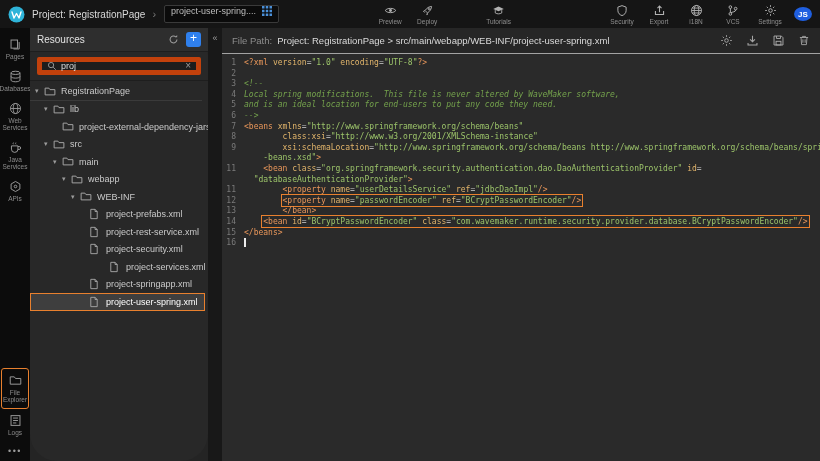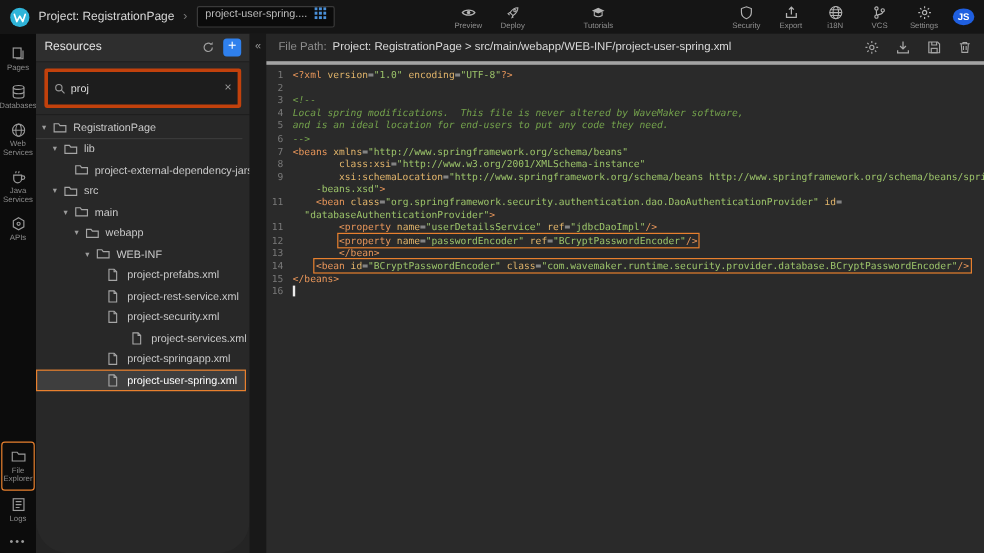--- a/index.html
+++ b/index.html
@@ -31,40 +31,40 @@
   .rail-item.hl{border:1.5px solid #e8802e;border-radius:3px;margin:0 1px;}
   .rail-spacer{flex:1;}
   .rail-ellipsis{color:#9a9a9a;text-align:center;font-size:9px;letter-spacing:1.5px;padding:5px 0 2px;}
 
   
   .resources{position:absolute;top:28px;left:30px;bottom:0;width:178px;background:#282828;display:flex;flex-direction:column;border-radius:27px;}
   .res-header{height:24px;flex:none;display:flex;align-items:center;gap:7px;padding:0 7px;background:#2e2e2e;border-bottom:1px solid #1e1e1e;}
   .res-title{flex:1;font-size:10px;color:#e2e2e2;}
   .res-refresh{color:#9e9e9e;}
   .res-add{width:15px;height:15px;background:#2f80ed;border-radius:3px;color:#fff;font-size:12px;line-height:13px;text-align:center;}
-  .search-box{margin:5px 7px;height:33px;flex:none;background:#1d1d1d;border:3px solid #c2410c;border-radius:2px;display:flex;align-items:center;gap:4px;padding:0 5px;}
+  .search-box{margin:5px 7px;height:18px;flex:none;background:#1d1d1d;border:5px solid #c2410c;border-radius:2px;display:flex;align-items:center;gap:4px;padding:0 5px;}
   .search-box .ic{color:#9a9a9a;}
   .search-box input{flex:1;min-width:0;background:transparent;border:none;outline:none;color:#ddd;font-size:9px;font-family:"Liberation Sans",sans-serif;}
   .search-box .clear{color:#9a9a9a;font-size:10px;line-height:10px;}
   .tree{flex:1;overflow:hidden;border-top:1px solid #1e1e1e;padding-top:2px;}
   .tree-row{height:17.5px;display:flex;align-items:center;width:max-content;padding-right:7px;}
   .tree-row.root{width:172px;border-bottom:1px solid #3a3a3a;}
   .tree-row .caret{width:9px;flex:none;font-size:7px;color:#9c9c9c;}
   .tree-row .ticon{width:14px;flex:none;color:#a6a6a6;display:flex;}
   .tree-row .tlabel{font-size:9px;color:#cacaca;white-space:nowrap;padding-left:3px;}
   .tree-row.selected{background:#3e3e3e;outline:1.5px solid #e8802e;outline-offset:-1px;}
   .tree-row.selected .tlabel{color:#fff;}
 
   
   .collapse-strip{position:absolute;top:28px;left:208px;bottom:0;width:14px;background:#181818;display:flex;flex-direction:column;align-items:center;padding-top:5px;}
   .collapse-strip .chevs{color:#9a9a9a;font-size:9px;line-height:10px;}
 
   
   .editor{position:absolute;top:28px;left:222px;right:0;bottom:0;background:#2a2a2a;display:flex;flex-direction:column;}
-  .ed-header{height:26px;flex:none;background:#262626;border-bottom:3px solid #a3a3a3;display:flex;align-items:center;gap:5px;padding:0 10px;}
+  .ed-header{height:26px;flex:none;background:#262626;border-bottom:1px solid #a3a3a3;display:flex;align-items:center;gap:5px;padding:0 10px;}
   .ed-path-label{font-size:9.5px;color:#8d8d8d;white-space:nowrap;}
   .ed-path{flex:1;font-size:9.5px;color:#dadada;white-space:nowrap;overflow:hidden;text-overflow:ellipsis;}
   .ed-actions{display:flex;gap:13px;color:#a6a6a6;align-items:center;}
   .code{flex:1;overflow:hidden;padding:4px 0 0 4px;font-family:"DejaVu Sans Mono","Liberation Mono",monospace;font-size:8px;line-height:10.6px;}
   .crow{display:flex;}
   .ln{width:18px;flex:none;text-align:right;color:#7a7a7a;padding-right:8px;user-select:none;}
   .lc{white-space:pre;min-height:10.6px;}
   .tk-tag{color:#e8965a;}
   .tk-attr{color:#e2b56b;}
   .tk-str{color:#9cc46a;}

